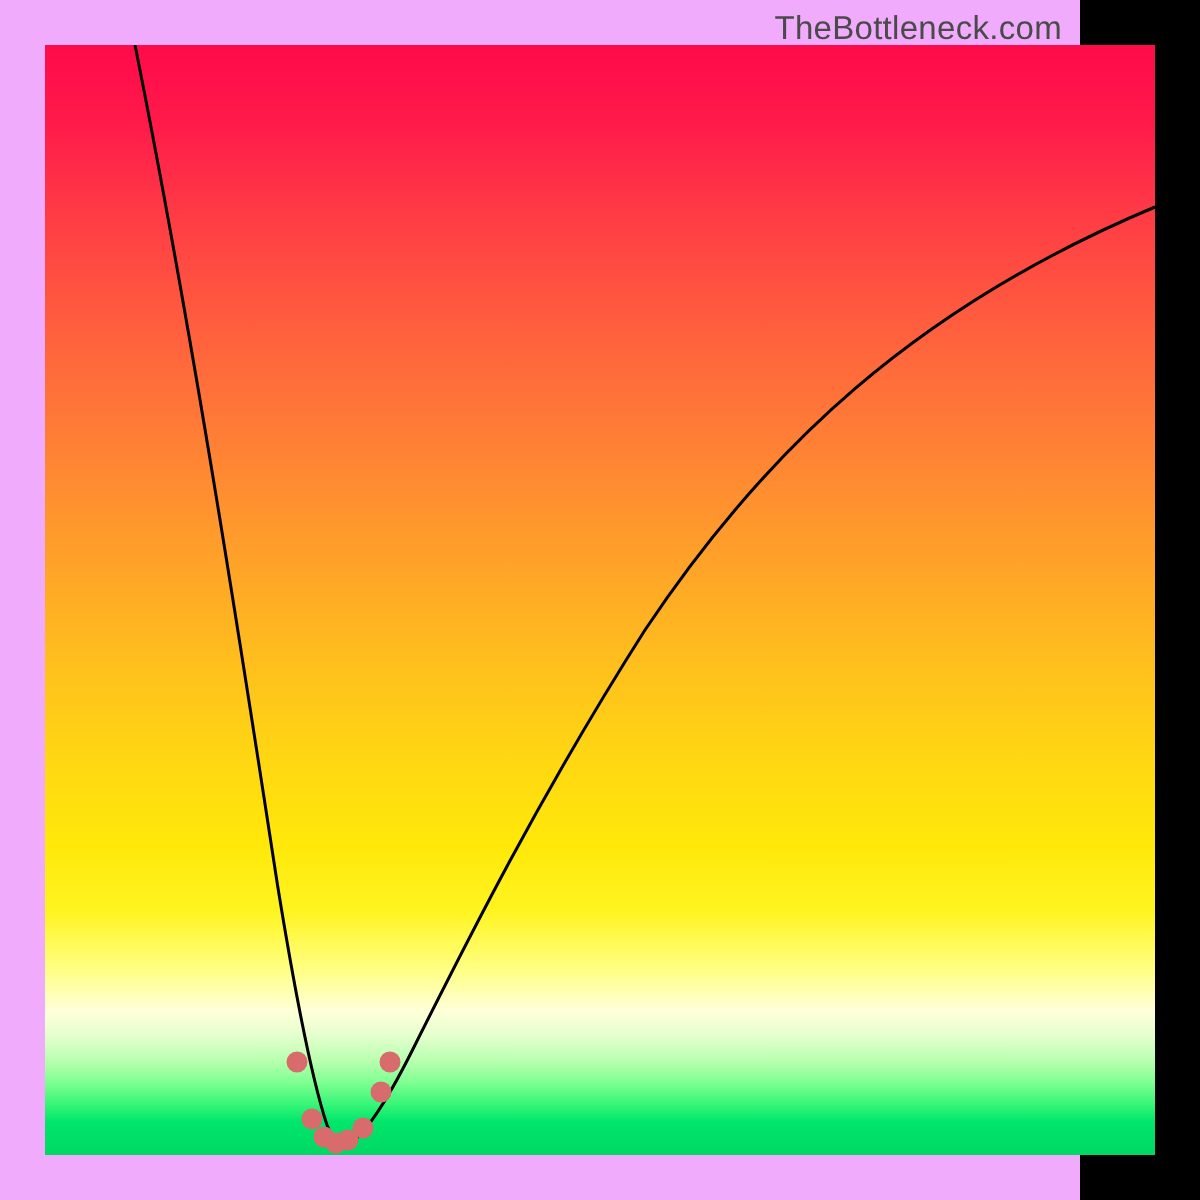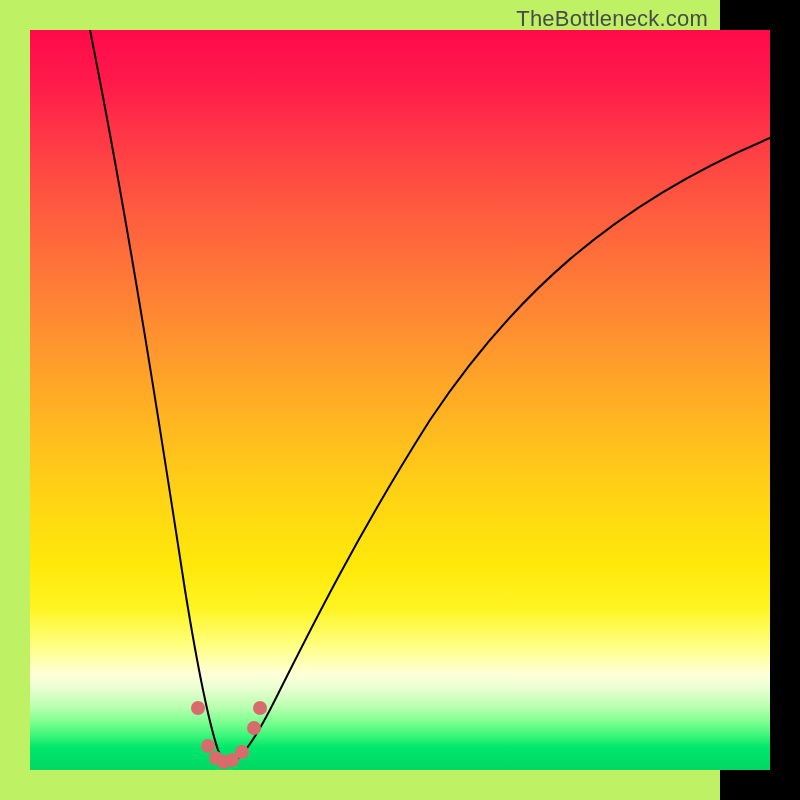--- a/index.html
+++ b/index.html
@@ -8,21 +8,21 @@
     width: 800px;
     height: 800px;
     overflow: hidden;
     background: #000;
     font-family: Arial, Helvetica, sans-serif;
   }
   .frame {
     position: relative;
     width: 720px;
     height: 800px;
-    background: #bef264;
+    background: #f0abfc;
   }
   .plot-area {
     position: absolute;
     left: 30px;
     top: 30px;
     width: 740px;
     height: 740px;
     overflow: hidden;
   }
   .gradient-bg {

